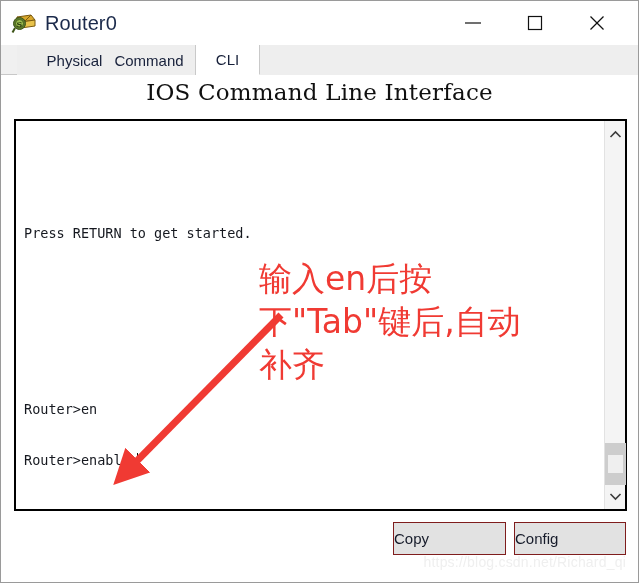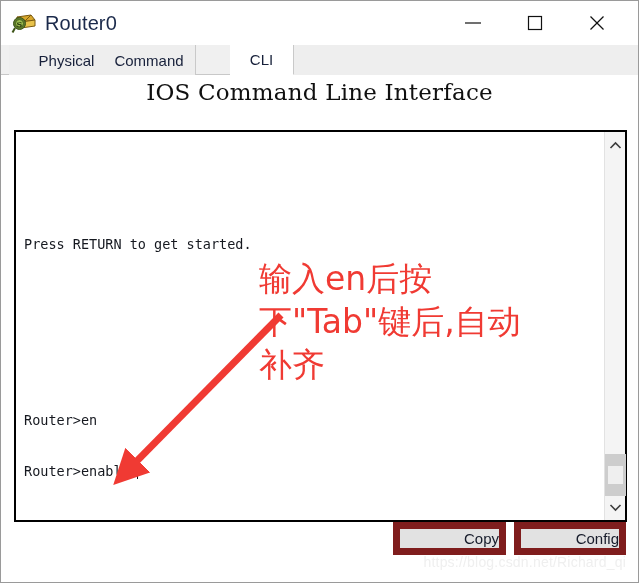--- a/index.html
+++ b/index.html
@@ -93,23 +93,23 @@
     background: #eeeeee;
     border-right: 1px solid #c9c9c9;
     box-sizing: border-box;
     font-family: "Liberation Sans", sans-serif;
   }
   .tab.active {
     background: #ffffff;
     border-bottom: 1px solid #ffffff;
     z-index: 3;
   }
-  #tab-physical { left: 8px;   width: 116px; }
+  #tab-physical { left: 16px;   width: 116px; }
   #tab-config   { left: 102px; width: 93px; }
-  #tab-cli      { left: 195px; width: 64px; margin-left: 34px; }
+  #tab-cli      { left: 195px; width: 64px; }
 
   #tabstrip::after{
     content:"";
     position:absolute;
     left:259px; top:0; right:0; height:30px;
     background:#eeeeee;
     border-left:none;
   }
 
   
@@ -127,21 +127,20 @@
   
   #terminal-wrap {
     position: absolute;
     left: 13px;
     top: 118px;
     width: 613px;
     height: 392px;
     border: 2px solid #000000;
     box-sizing: border-box;
     background: #ffffff;
-    margin-top: 11px;
   }
   #terminal {
     position: absolute;
     left: 0; top: 0;
     right: 21px;
     bottom: 0;
     padding: 6px 4px 4px 8px;
     box-sizing: border-box;
     font-family: "DejaVu Sans Mono", "Liberation Mono", monospace;
     font-size: 13.5px;
@@ -219,25 +218,25 @@
     height: 583px;
     z-index: 19;
     pointer-events: none;
   }
 
   
   .btn {
     position: absolute;
     height: 33px;
     background: #e2e2e2;
-    border: 7px solid #7f1d1d;
-    box-sizing: border-box;
-    display: flex;
-    align-items: center;
-    justify-content: flex-end;
+    border: 1px solid #7f1d1d;
+    box-sizing: border-box;
+    display: flex;
+    align-items: center;
+    justify-content: flex-start;
     font-size: 15px;
     color: #171c2b;
     font-family: "Liberation Sans", sans-serif;
   }
   #btn-copy  { left: 392px; top: 521px; width: 113px; }
   #btn-paste { left: 513px; top: 521px; width: 112px; }
 
   #watermark {
     position: absolute;
     right: 12px;

